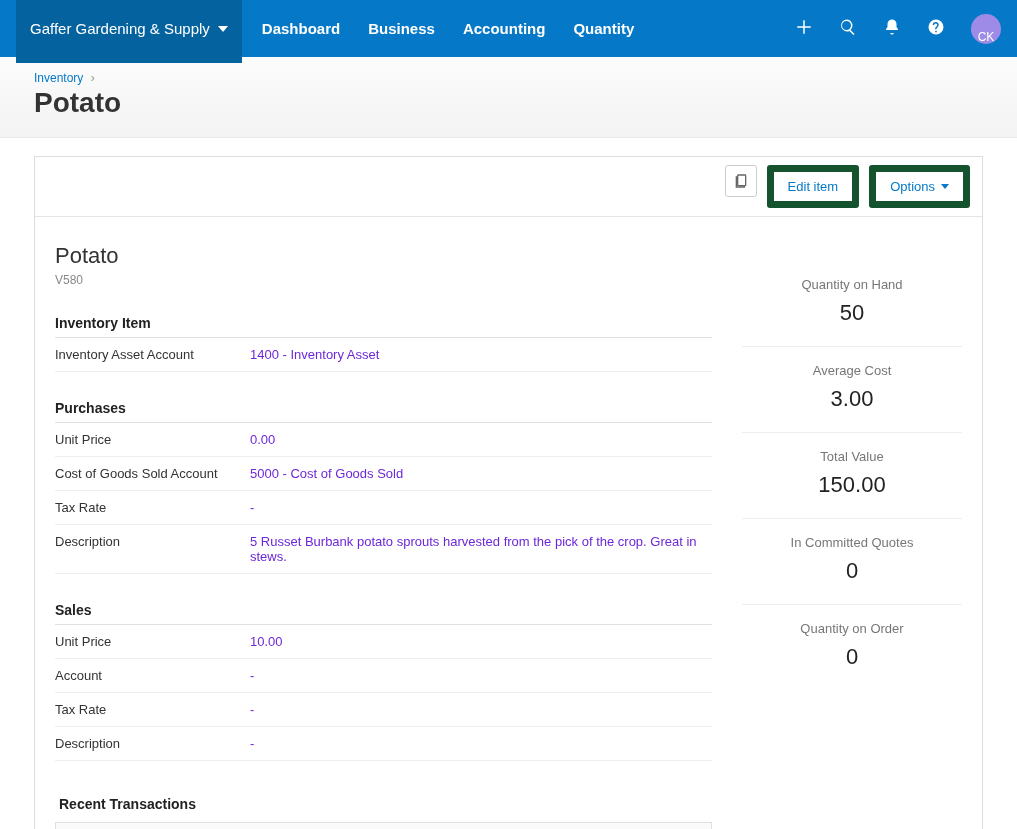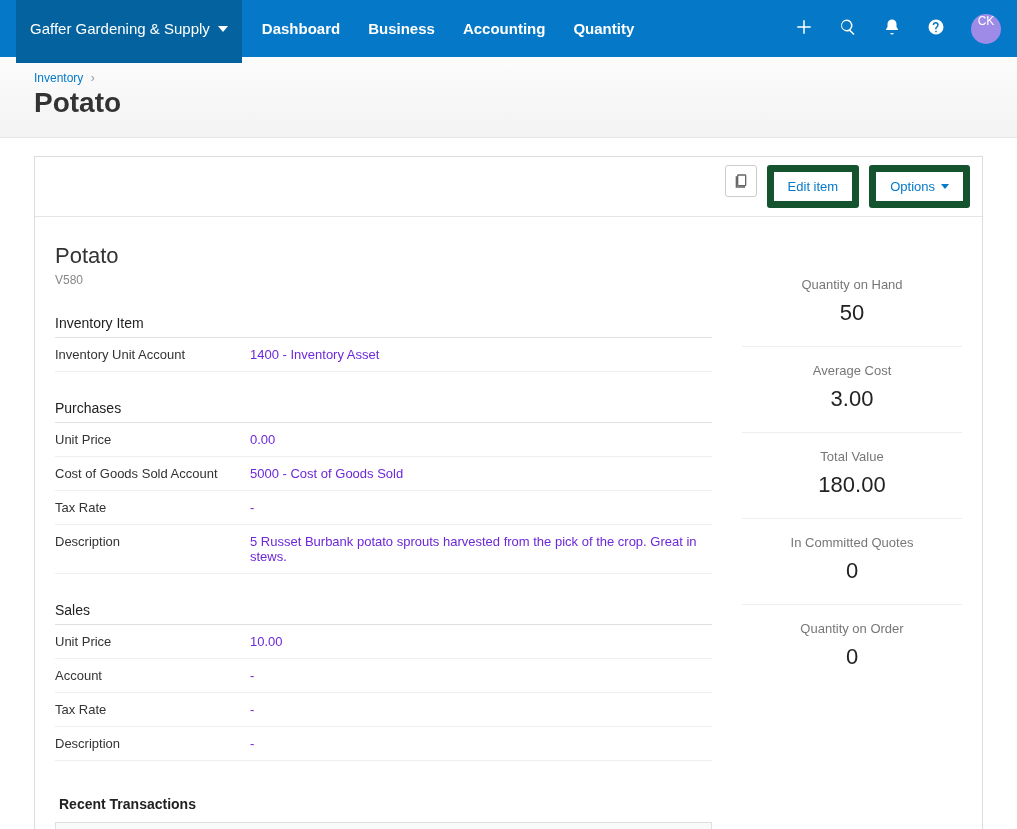--- a/index.html
+++ b/index.html
@@ -5,21 +5,21 @@
   * { box-sizing: border-box; margin: 0; padding: 0; }
   body { font-family: -apple-system, BlinkMacSystemFont, "Segoe UI", Arial, sans-serif; font-size: 13px; color: #333; background: #fff; }
   
   .topbar { background: #0579c7; height: 57px; display: flex; align-items: center; padding: 0 16px; color: #fff; }
   .org-select { background: #04639f; padding: 26px 14px; font-size: 15px; font-weight: 500; display: flex; align-items: center; cursor: pointer; margin-right: 20px; }
   .org-select .caret { margin-left: 8px; }
   .nav-menu { display: flex; gap: 28px; flex: 1; }
   .nav-item { color: #fff; font-size: 15px; font-weight: 600; cursor: pointer; }
   .nav-icons { display: flex; align-items: center; gap: 26px; }
   .icon-btn svg { width: 18px; height: 18px; fill: #fff; }
-  .avatar { width: 30px; height: 30px; border-radius: 50%; background: #9e8be8; color: #fff; display: flex; align-items: flex-start; justify-content: center; font-size: 12px; font-weight: 500; cursor: pointer; }
+  .avatar { width: 30px; height: 30px; border-radius: 50%; background: #9e8be8; color: #fff; display: flex; align-items: flex-end; justify-content: center; font-size: 12px; font-weight: 500; cursor: pointer; }
   
   .header-area { background: linear-gradient(#fcfcfc, #f3f3f3); border-bottom: 1px solid #e7e7e7; padding: 14px 34px 18px; }
   .breadcrumb { font-size: 12px; color: #0579c7; }
   .breadcrumb a { color: #0579c7; text-decoration: none; cursor: pointer; }
   .breadcrumb .sep { color: #999; margin: 0 4px; }
   .page-title { font-size: 28px; font-weight: 700; color: #333; margin-top: 2px; }
   
   .page-body { padding: 18px 34px 40px; }
   .panel { border: 1px solid #ddd; background: #fff; }
   .panel-toolbar { border-bottom: 1px solid #e5e5e5; padding: 8px 12px; display: flex; justify-content: flex-end; gap: 10px; }
@@ -28,21 +28,21 @@
   .icon-square { border: 1px solid #ccc; background: #fff; width: 32px; height: 32px; border-radius: 3px; display:flex; align-items:center; justify-content:center; cursor:pointer; }
   .icon-square svg { width:16px; height:16px; stroke:#666; fill:none; }
   
   .panel-content { display: flex; padding: 26px 20px 30px; gap: 30px; }
   .main-col { flex: 1; }
   .side-col { width: 220px; padding-top: 18px; }
   
   .item-name { font-size: 22px; font-weight: 500; color: #333; }
   .item-code { font-size: 12px; color: #888; margin-top: 4px; }
   
-  .section-title { font-weight: 400; font-size: 14px; color: #222; border-bottom: 1px solid #e0e0e0; padding-bottom: 6px; margin-top: 28px; }
+  .section-title { font-weight: 700; font-size: 14px; color: #222; border-bottom: 1px solid #e0e0e0; padding-bottom: 6px; margin-top: 28px; }
   .detail-row { display: flex; border-bottom: 1px solid #eee; padding: 9px 0; }
   .detail-label { width: 195px; font-size: 13px; color: #333; }
   .detail-value { flex: 1; font-size: 13px; color: #6d28d9; }
   
   .recent-title { font-weight: 700; font-size: 14px; color: #222; margin-top: 35px; margin-bottom: 10px; padding-left: 4px; }
   table.tx { width: 100%; border-collapse: collapse; border: 1px solid #e0e0e0; }
   table.tx th { text-align: left; font-weight: 400; color: #666; font-size: 13px; padding: 10px 10px; border-bottom: 1px solid #e0e0e0; background: #fafafa; }
   table.tx th.right, table.tx td.right { text-align: right; }
   
   .stat { text-align: center; border-bottom: 1px solid #eee; padding: 16px 0 20px; }
@@ -122,21 +122,21 @@
     </div>
 
     <div class="panel-content">
       <div class="main-col">
 
         <div class="item-name">Potato</div>
         <div class="item-code">V580</div>
 
         <div class="section-title">Inventory Item</div>
         <div class="detail-row">
-          <div class="detail-label">Inventory Unit Account</div>
+          <div class="detail-label">Inventory Asset Account</div>
           <div class="detail-value">1400 - Inventory Asset</div>
         </div>
 
         <div class="section-title">Purchases</div>
         <div class="detail-row">
           <div class="detail-label">Unit Price</div>
           <div class="detail-value">0.00</div>
         </div>
         <div class="detail-row">
           <div class="detail-label">Cost of Goods Sold Account</div>
@@ -190,21 +190,21 @@
         <div class="stat">
           <div class="stat-label">Quantity on Hand</div>
           <div class="stat-value">50</div>
         </div>
         <div class="stat">
           <div class="stat-label">Average Cost</div>
           <div class="stat-value">3.00</div>
         </div>
         <div class="stat">
           <div class="stat-label">Total Value</div>
-          <div class="stat-value">180.00</div>
+          <div class="stat-value">150.00</div>
         </div>
         <div class="stat">
           <div class="stat-label">In Committed Quotes</div>
           <div class="stat-value">0</div>
         </div>
         <div class="stat">
           <div class="stat-label">Quantity on Order</div>
           <div class="stat-value">0</div>
         </div>
       </div>

